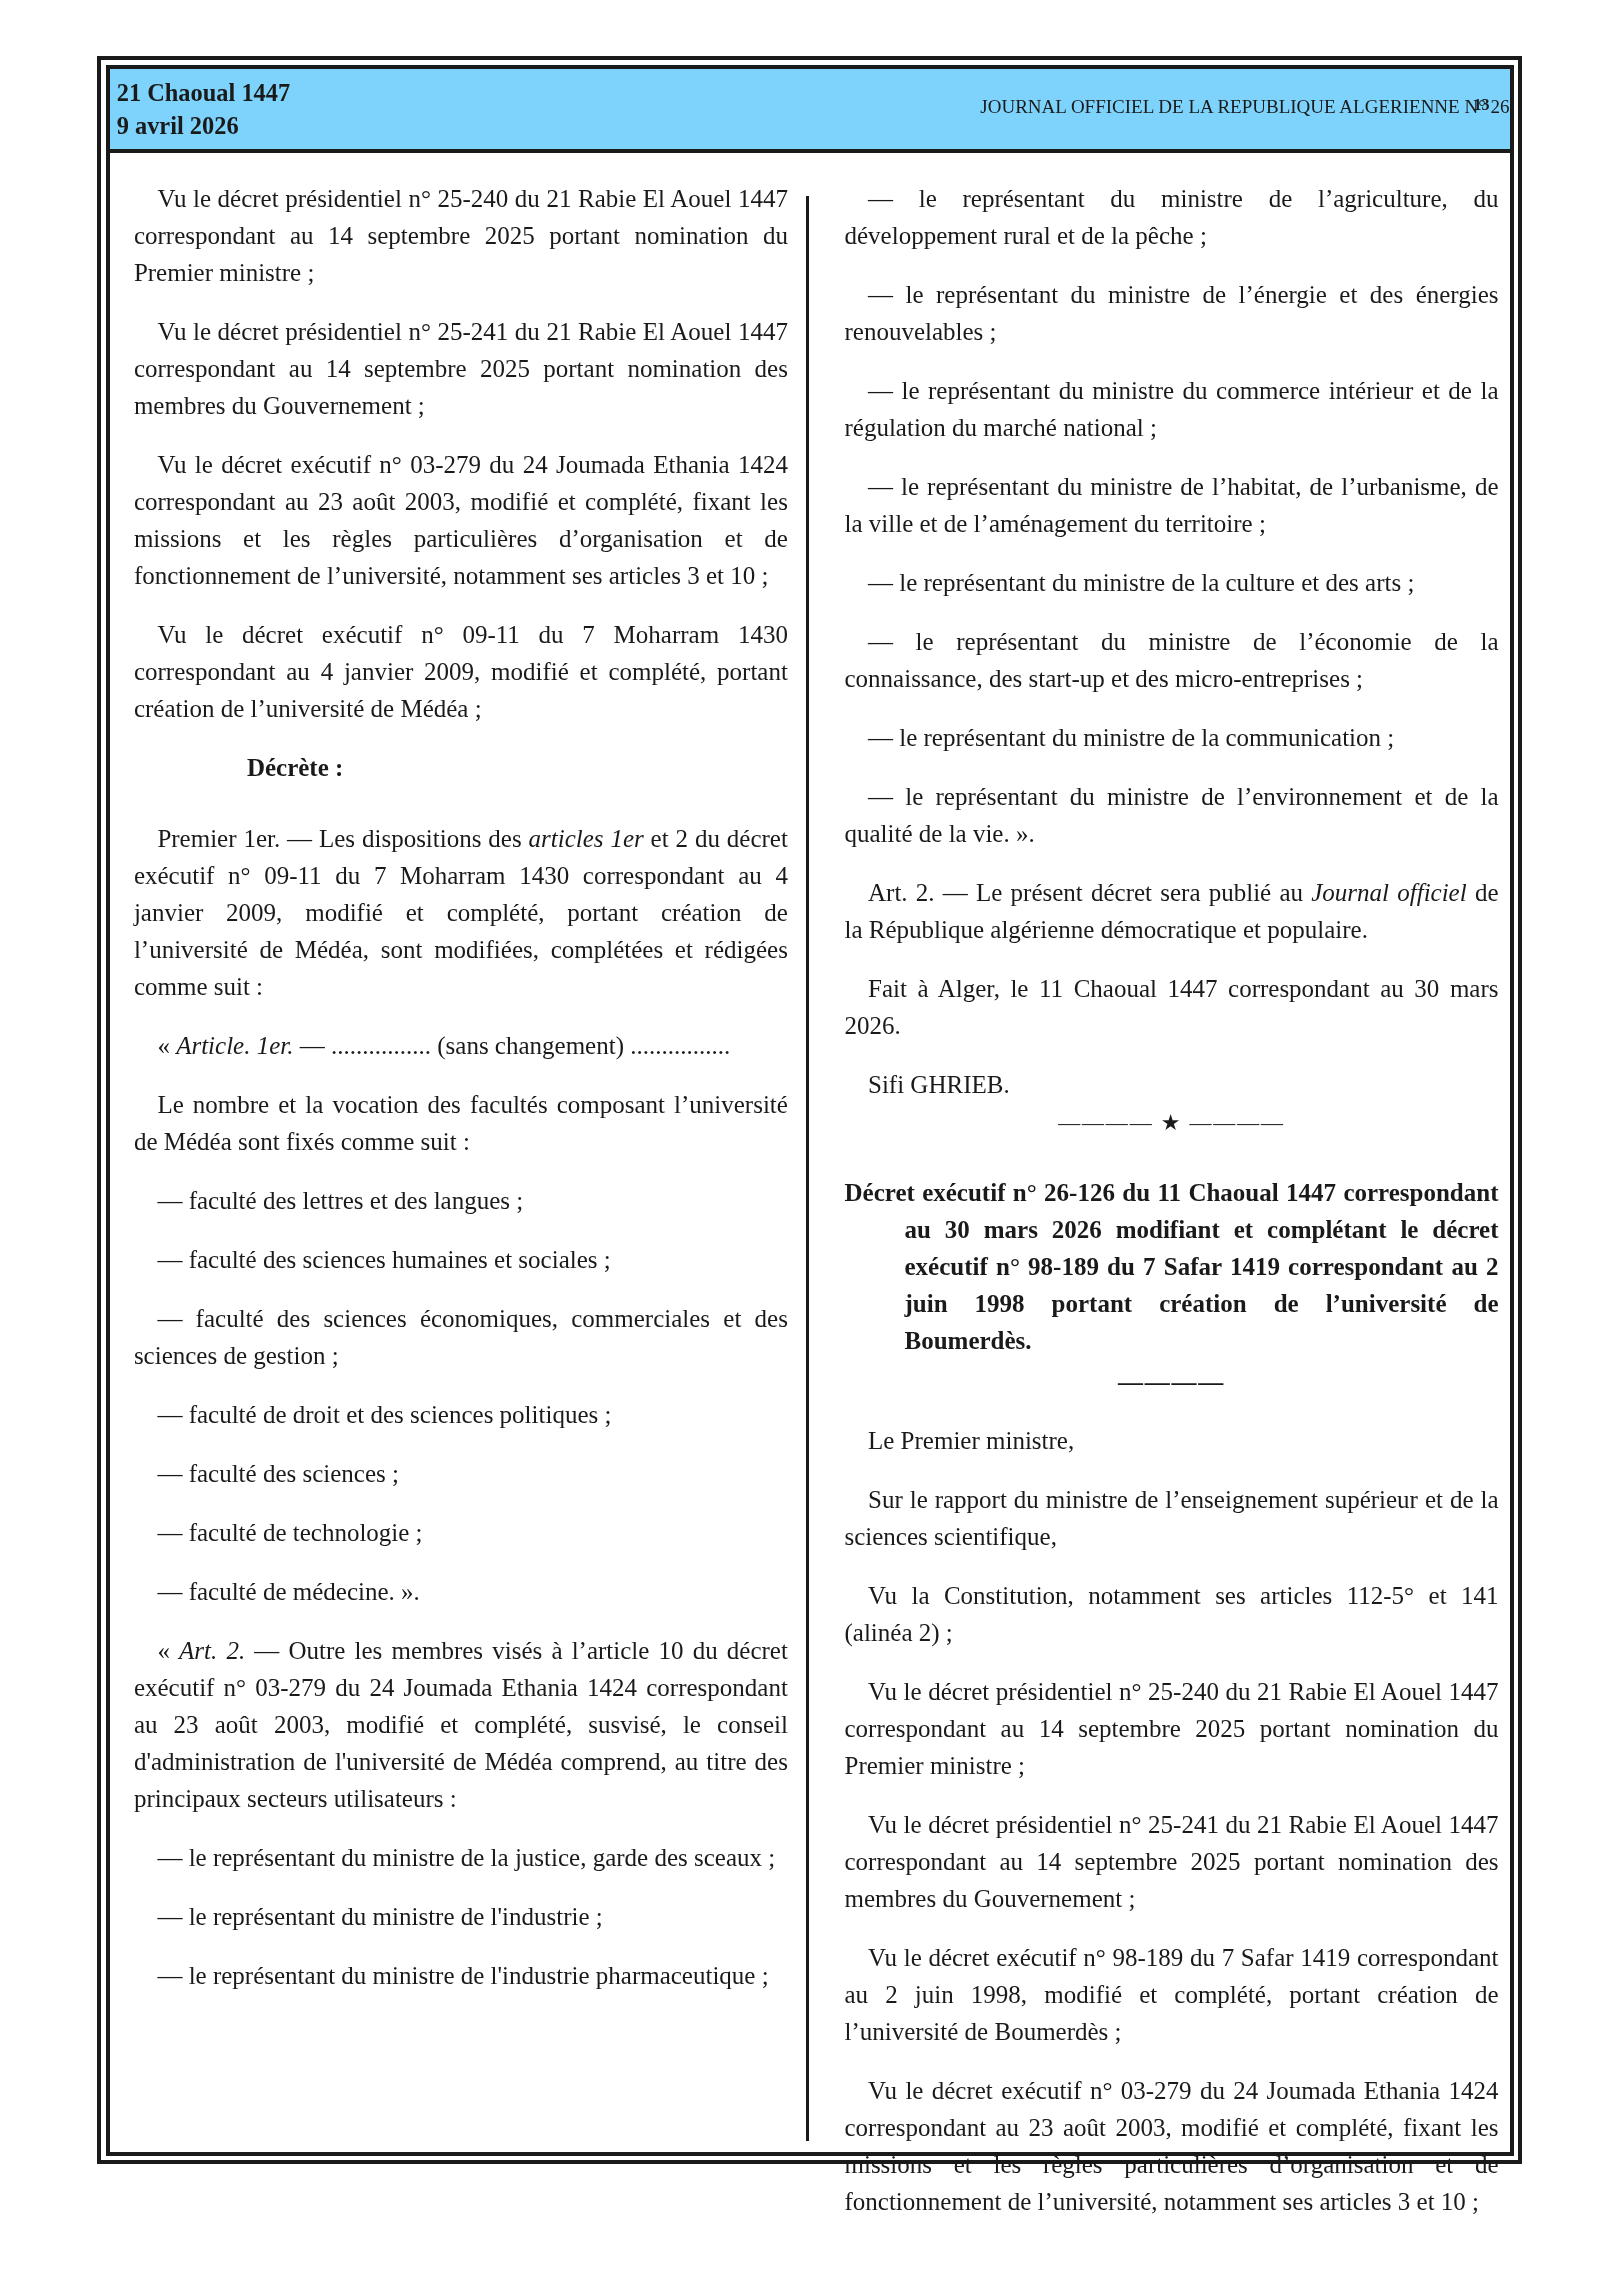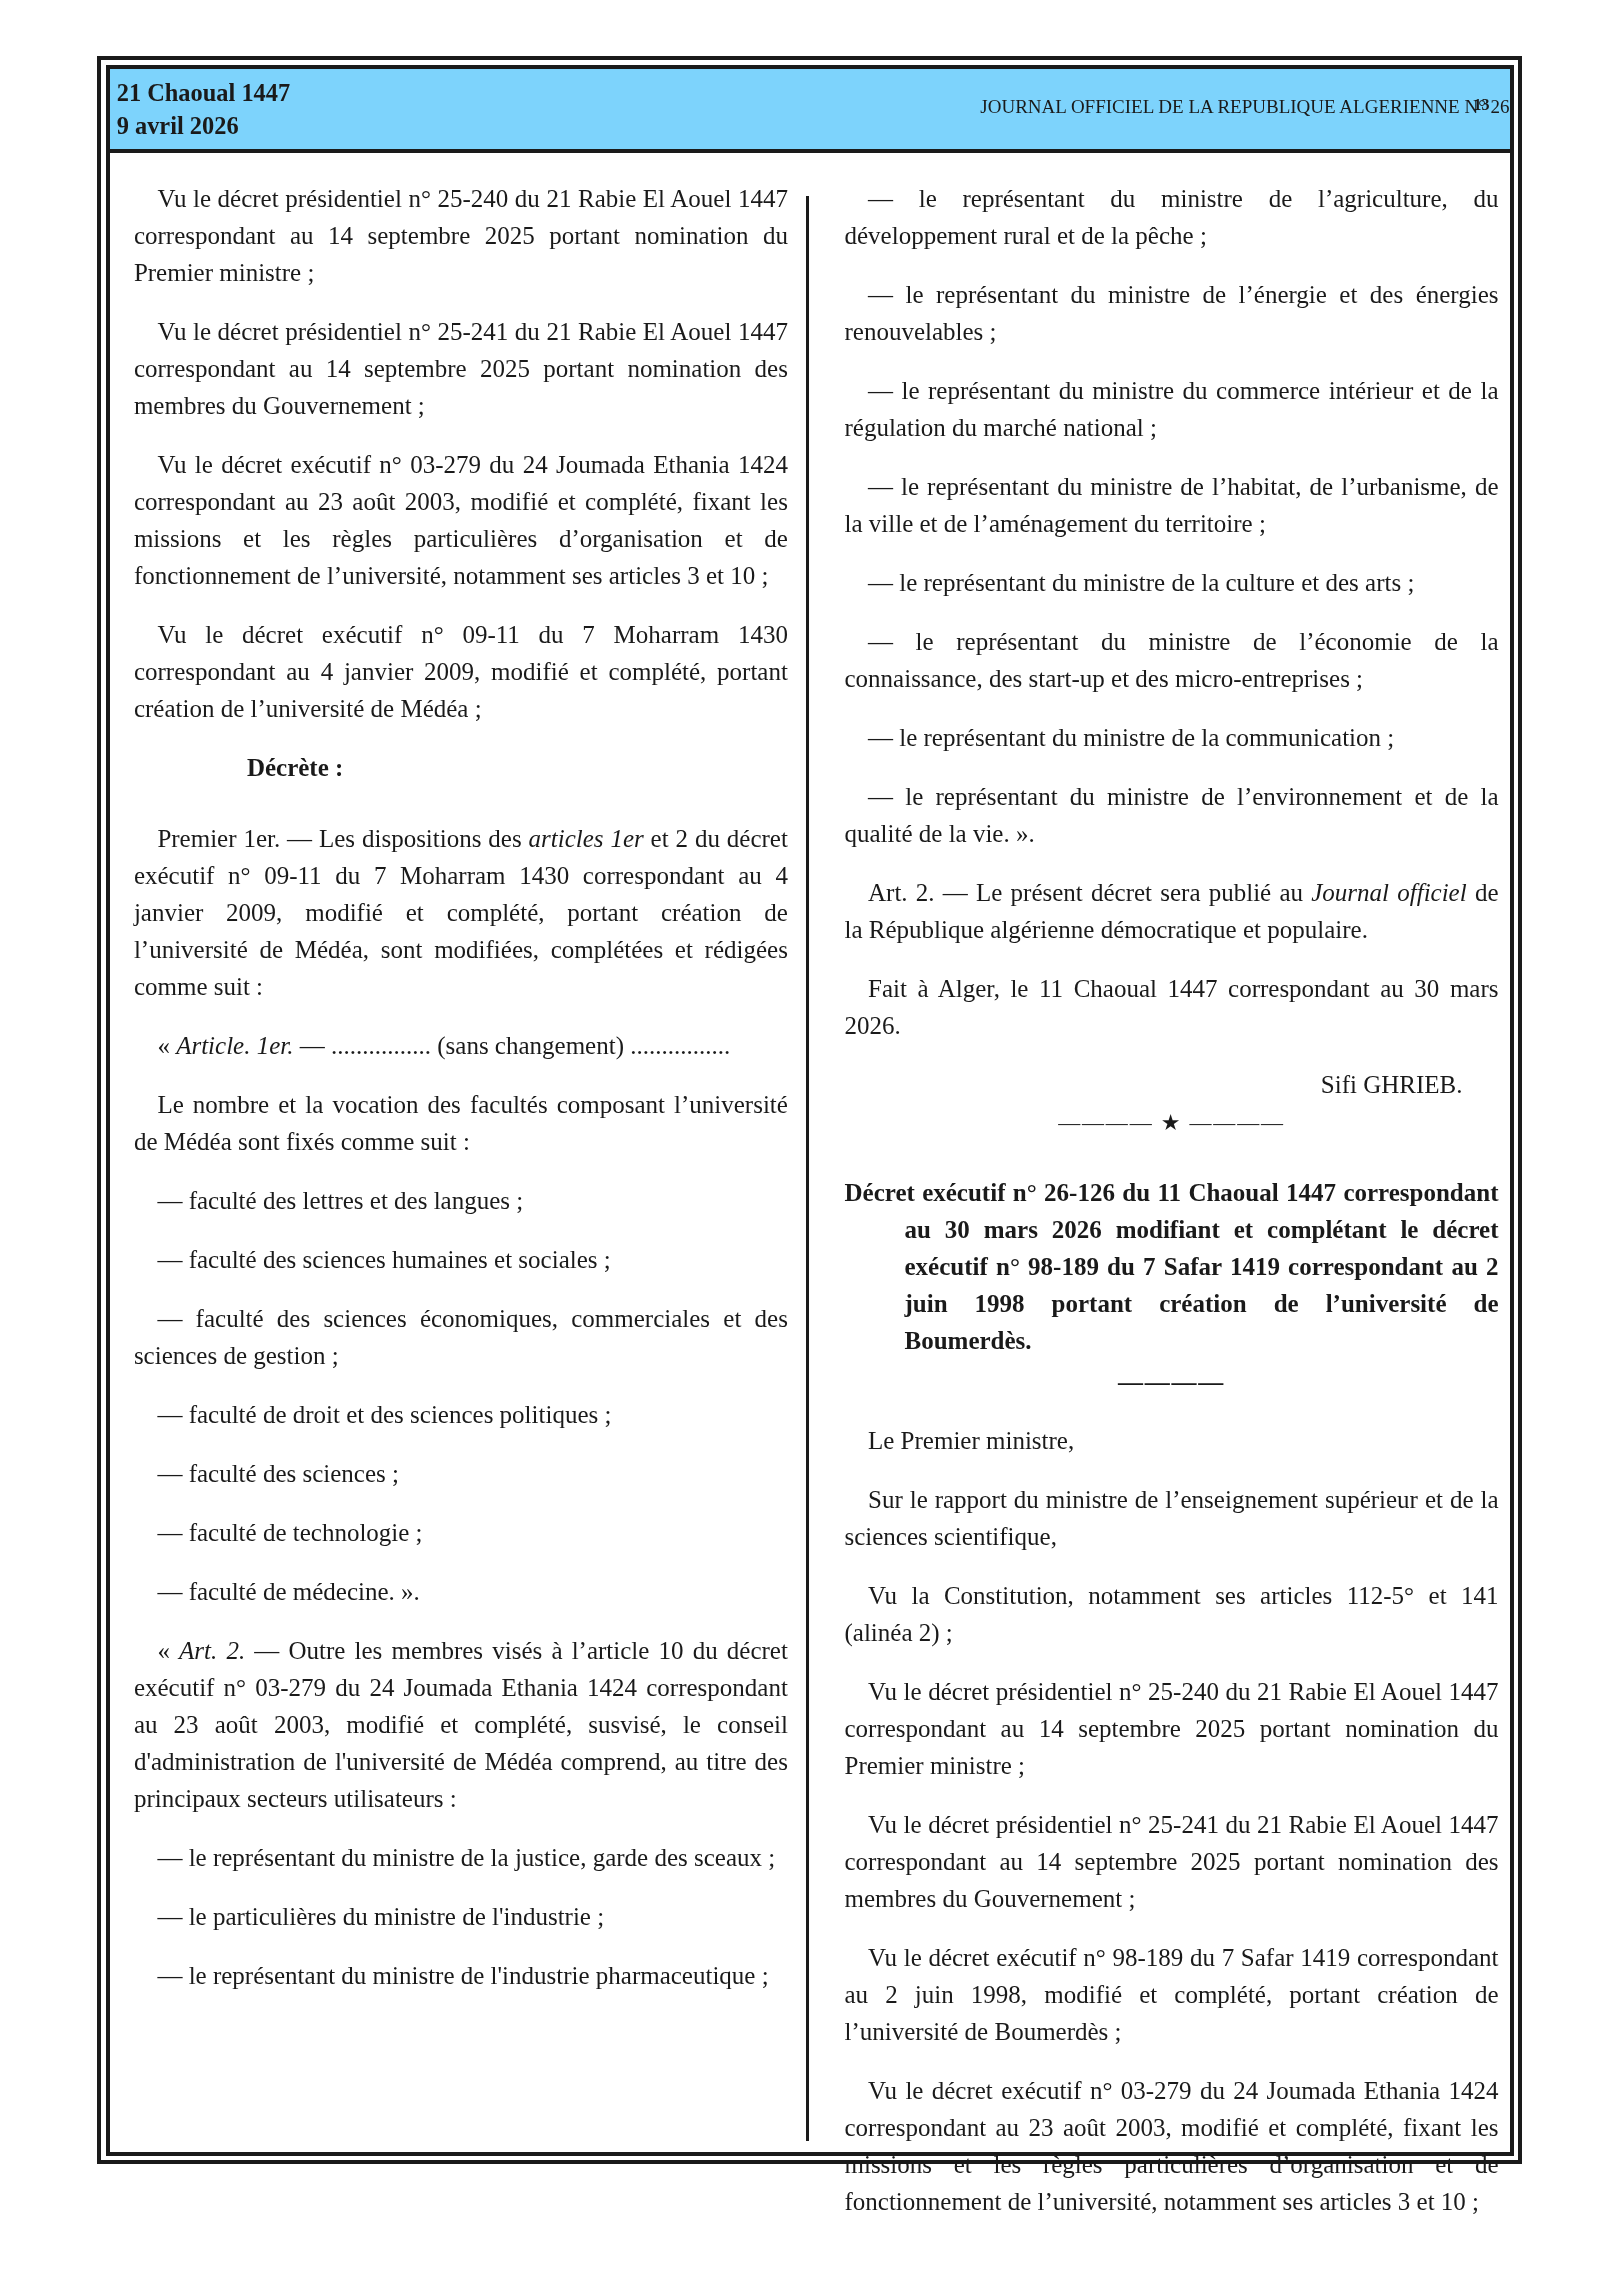--- a/index.html
+++ b/index.html
@@ -9,21 +9,21 @@
   .header { position: absolute; left: 0; top: 0; right: 0; height: 84px; background: #7dd3fc; border-bottom: 4.5px solid #1a1a1a; box-sizing: border-box; }
   .hdr-date { position: absolute; left: 7.2px; top: 7.2px; font-weight: bold; font-size: 24.4px; line-height: 33px; }
   .hdr-title { position: absolute; left: 0; right: 0; top: 27px; text-align: right; font-weight: normal; font-size: 19px; }
   .hdr-page { position: absolute; right: 20px; top: 27px; font-weight: bold; font-size: 16px; }
   .col { position: absolute; top: 111px; width: 654px; font-size: 25px; line-height: 37px; text-align: justify; }
   .col.left { left: 24.4px; }
   .col.right { left: 735px; }
   .divider { position: absolute; left: 696px; top: 127px; width: 3.6px; height: 1945px; background: #1a1a1a; }
   p { margin: 0 0 22px 0; text-indent: 23.5px; }
   .center-bold { text-align: left; font-weight: bold; padding-left: 113px; text-indent: 0; margin: 16.3px 0 34px 0; }
-  .right-sig { text-align: right; padding-right: 36px; margin-bottom: 1.8px; }
+  .right-sig { text-align: left; padding-right: 36px; margin-bottom: 1.8px; }
   .star-sep { text-align: center; letter-spacing: 1.8px; font-size: 22px; margin-bottom: 33px; }
   .decree-title { font-weight: bold; text-indent: -60px; padding-left: 60px; margin-bottom: 3.6px; }
   .dash-sep { text-align: center; font-weight: bold; letter-spacing: 1.8px; margin-bottom: 22px; }
   i { font-style: italic; }
 </style>
 </head>
 <body>
 
 <div class="outer-frame">
   <div class="inner-frame">
@@ -48,21 +48,21 @@
       <p>Le nombre et la vocation des facultés composant l’université de Médéa sont fixés comme suit :</p>
       <p>— faculté des lettres et des langues ;</p>
       <p>— faculté des sciences humaines et sociales ;</p>
       <p>— faculté des sciences économiques, commerciales et des sciences de gestion ;</p>
       <p>— faculté de droit et des sciences politiques ;</p>
       <p>— faculté des sciences ;</p>
       <p>— faculté de technologie ;</p>
       <p>— faculté de médecine. ».</p>
       <p><span>« </span><i>Art. 2.</i><span> — Outre les membres visés à l’article 10 du décret exécutif n° 03-279 du 24 Joumada Ethania 1424 correspondant au 23 août 2003, modifié et complété, susvisé, le conseil d'administration de l'université de Médéa comprend, au titre des principaux secteurs utilisateurs :</span></p>
       <p>— le représentant du ministre de la justice, garde des sceaux ;</p>
-      <p>— le particulières du ministre de l'industrie ;</p>
+      <p>— le représentant du ministre de l'industrie ;</p>
       <p>— le représentant du ministre de l'industrie pharmaceutique ;</p>
     </div>
 
     <div class="divider"></div>
 
     <div class="col right">
       <p>— le représentant du ministre de l’agriculture, du développement rural et de la pêche ;</p>
       <p>— le représentant du ministre de l’énergie et des énergies renouvelables ;</p>
       <p>— le représentant du ministre du commerce intérieur et de la régulation du marché national ;</p>
       <p>— le représentant du ministre de l’habitat, de l’urbanisme, de la ville et de l’aménagement du territoire ;</p>

